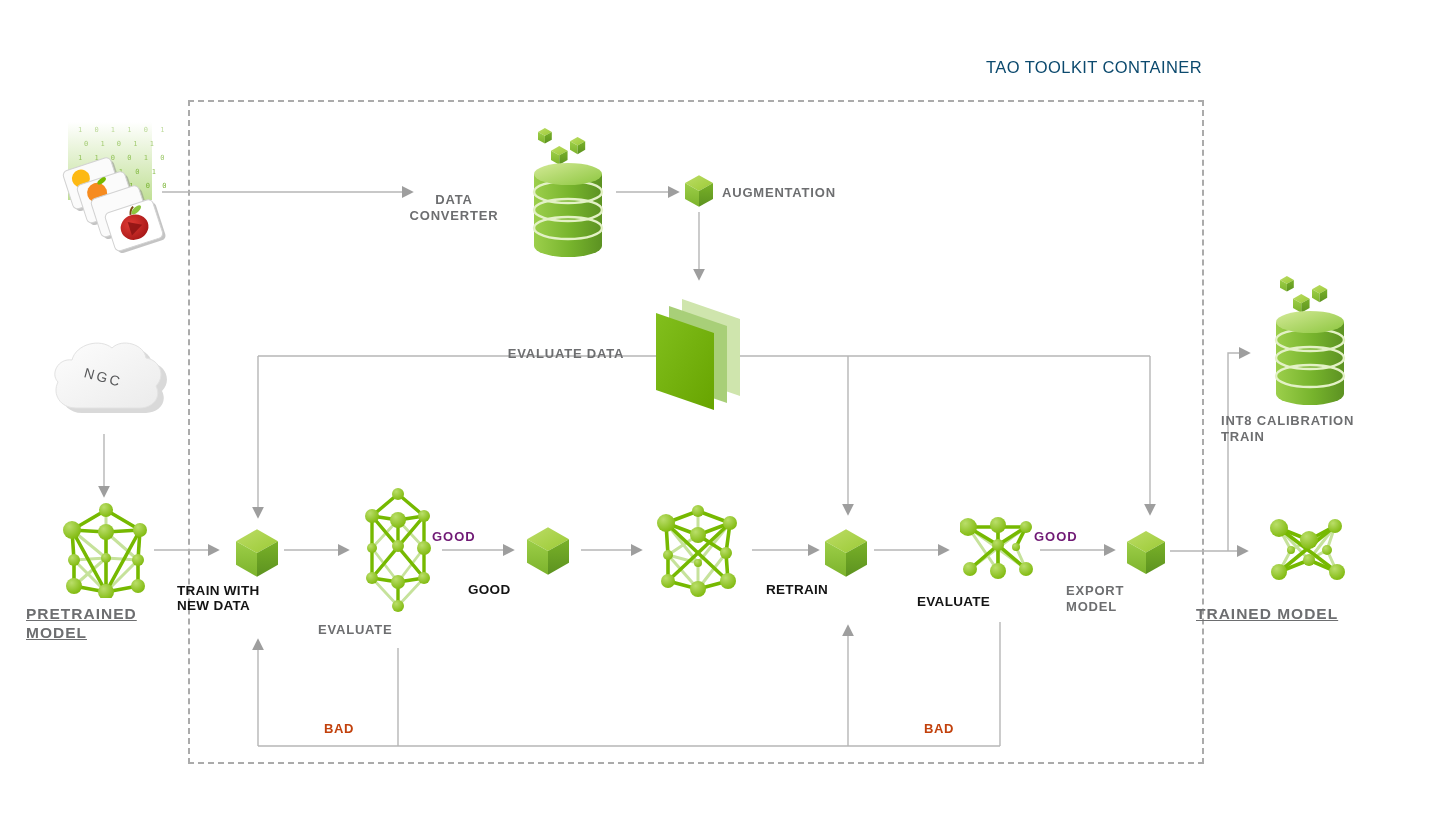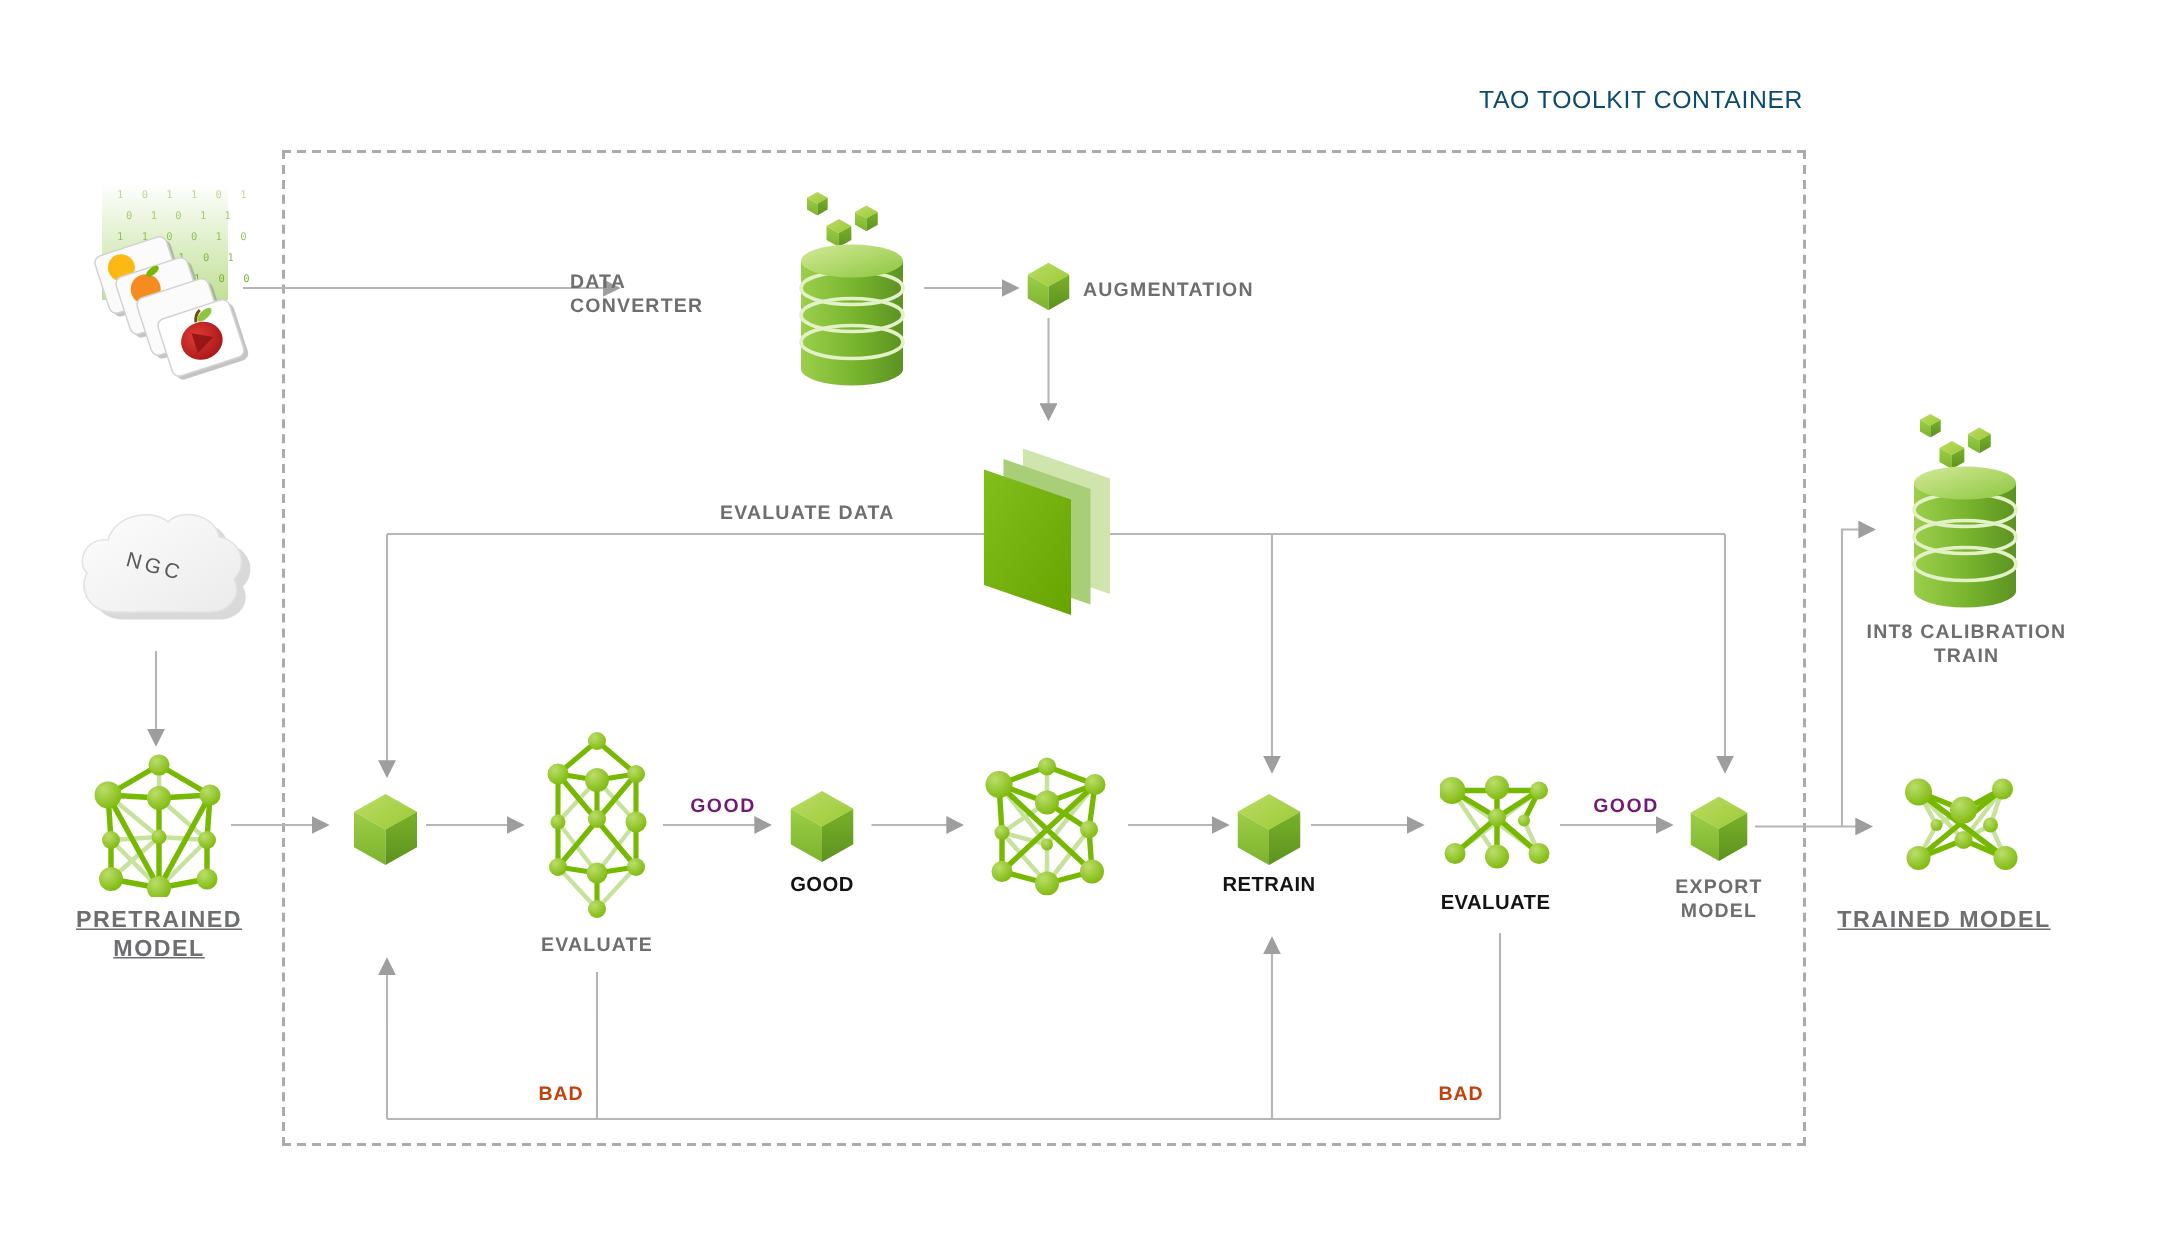--- a/index.html
+++ b/index.html
@@ -6,22 +6,22 @@
   .stage{position:relative;width:1440px;height:833px;overflow:hidden;
          font-family:"Liberation Sans",sans-serif;background:#ffffff;}
   .container-box{position:absolute;left:188px;top:100px;width:1016px;height:664px;
                  border:2px dashed #ababab;box-sizing:border-box;z-index:0;}
   .title{position:absolute;right:238px;top:58px;font-size:16.5px;color:#0c4a6e;
          letter-spacing:.4px;z-index:3;}
   svg.icon{position:absolute;z-index:2;pointer-events:none;}
   svg.connectors{position:absolute;left:0;top:0;z-index:1;pointer-events:none;}
   .lbl{position:absolute;z-index:3;font-weight:700;font-size:13px;letter-spacing:.8px;
        color:#6d6e70;line-height:16px;}
-  .lbl.center{text-align:center;}
-  .lbl.right{text-align:left;}
+  .lbl.center{}
+  .lbl.right{text-align:center;margin-top:12px;}
   .lbl.dark{color:#141414;letter-spacing:.3px;font-size:13.5px;line-height:15px;}
   .lbl.big{font-size:15.5px;letter-spacing:1px;line-height:19px;text-decoration:underline;}
   .lbl.good{color:#701a75;letter-spacing:1px;}
   .lbl.bad{color:#c2410c;letter-spacing:.6px;}
 </style>
 </head>
 <body>
 
 <div class="stage">
 
@@ -410,20 +410,24 @@
 
   <div class="lbl" style="left:722px;top:185px">AUGMENTATION</div>
 
   <div class="lbl right" style="left:480px;top:334px;width:172px">EVALUATE DATA</div>
 
   <div class="lbl big center" style="left:26px;top:604px;width:160px">
     <div>PRETRAINED</div>
     <div>MODEL</div>
   </div>
 
+  <div class="lbl dark center" style="left:177px;top:583px;width:160px">
+    <div>TRAIN WITH</div>
+    <div>NEW DATA</div>
+  </div>
 
   <div class="lbl center" style="left:318px;top:622px;width:160px">EVALUATE</div>
 
   <div class="lbl good center" style="left:432px;top:529px;width:100px">GOOD</div>
 
   <div class="lbl dark center" style="left:468px;top:582px;width:160px">GOOD</div>
 
   <div class="lbl dark center" style="left:766px;top:582px;width:160px">RETRAIN</div>
 
   <div class="lbl dark center" style="left:917px;top:594px;width:160px">EVALUATE</div>

